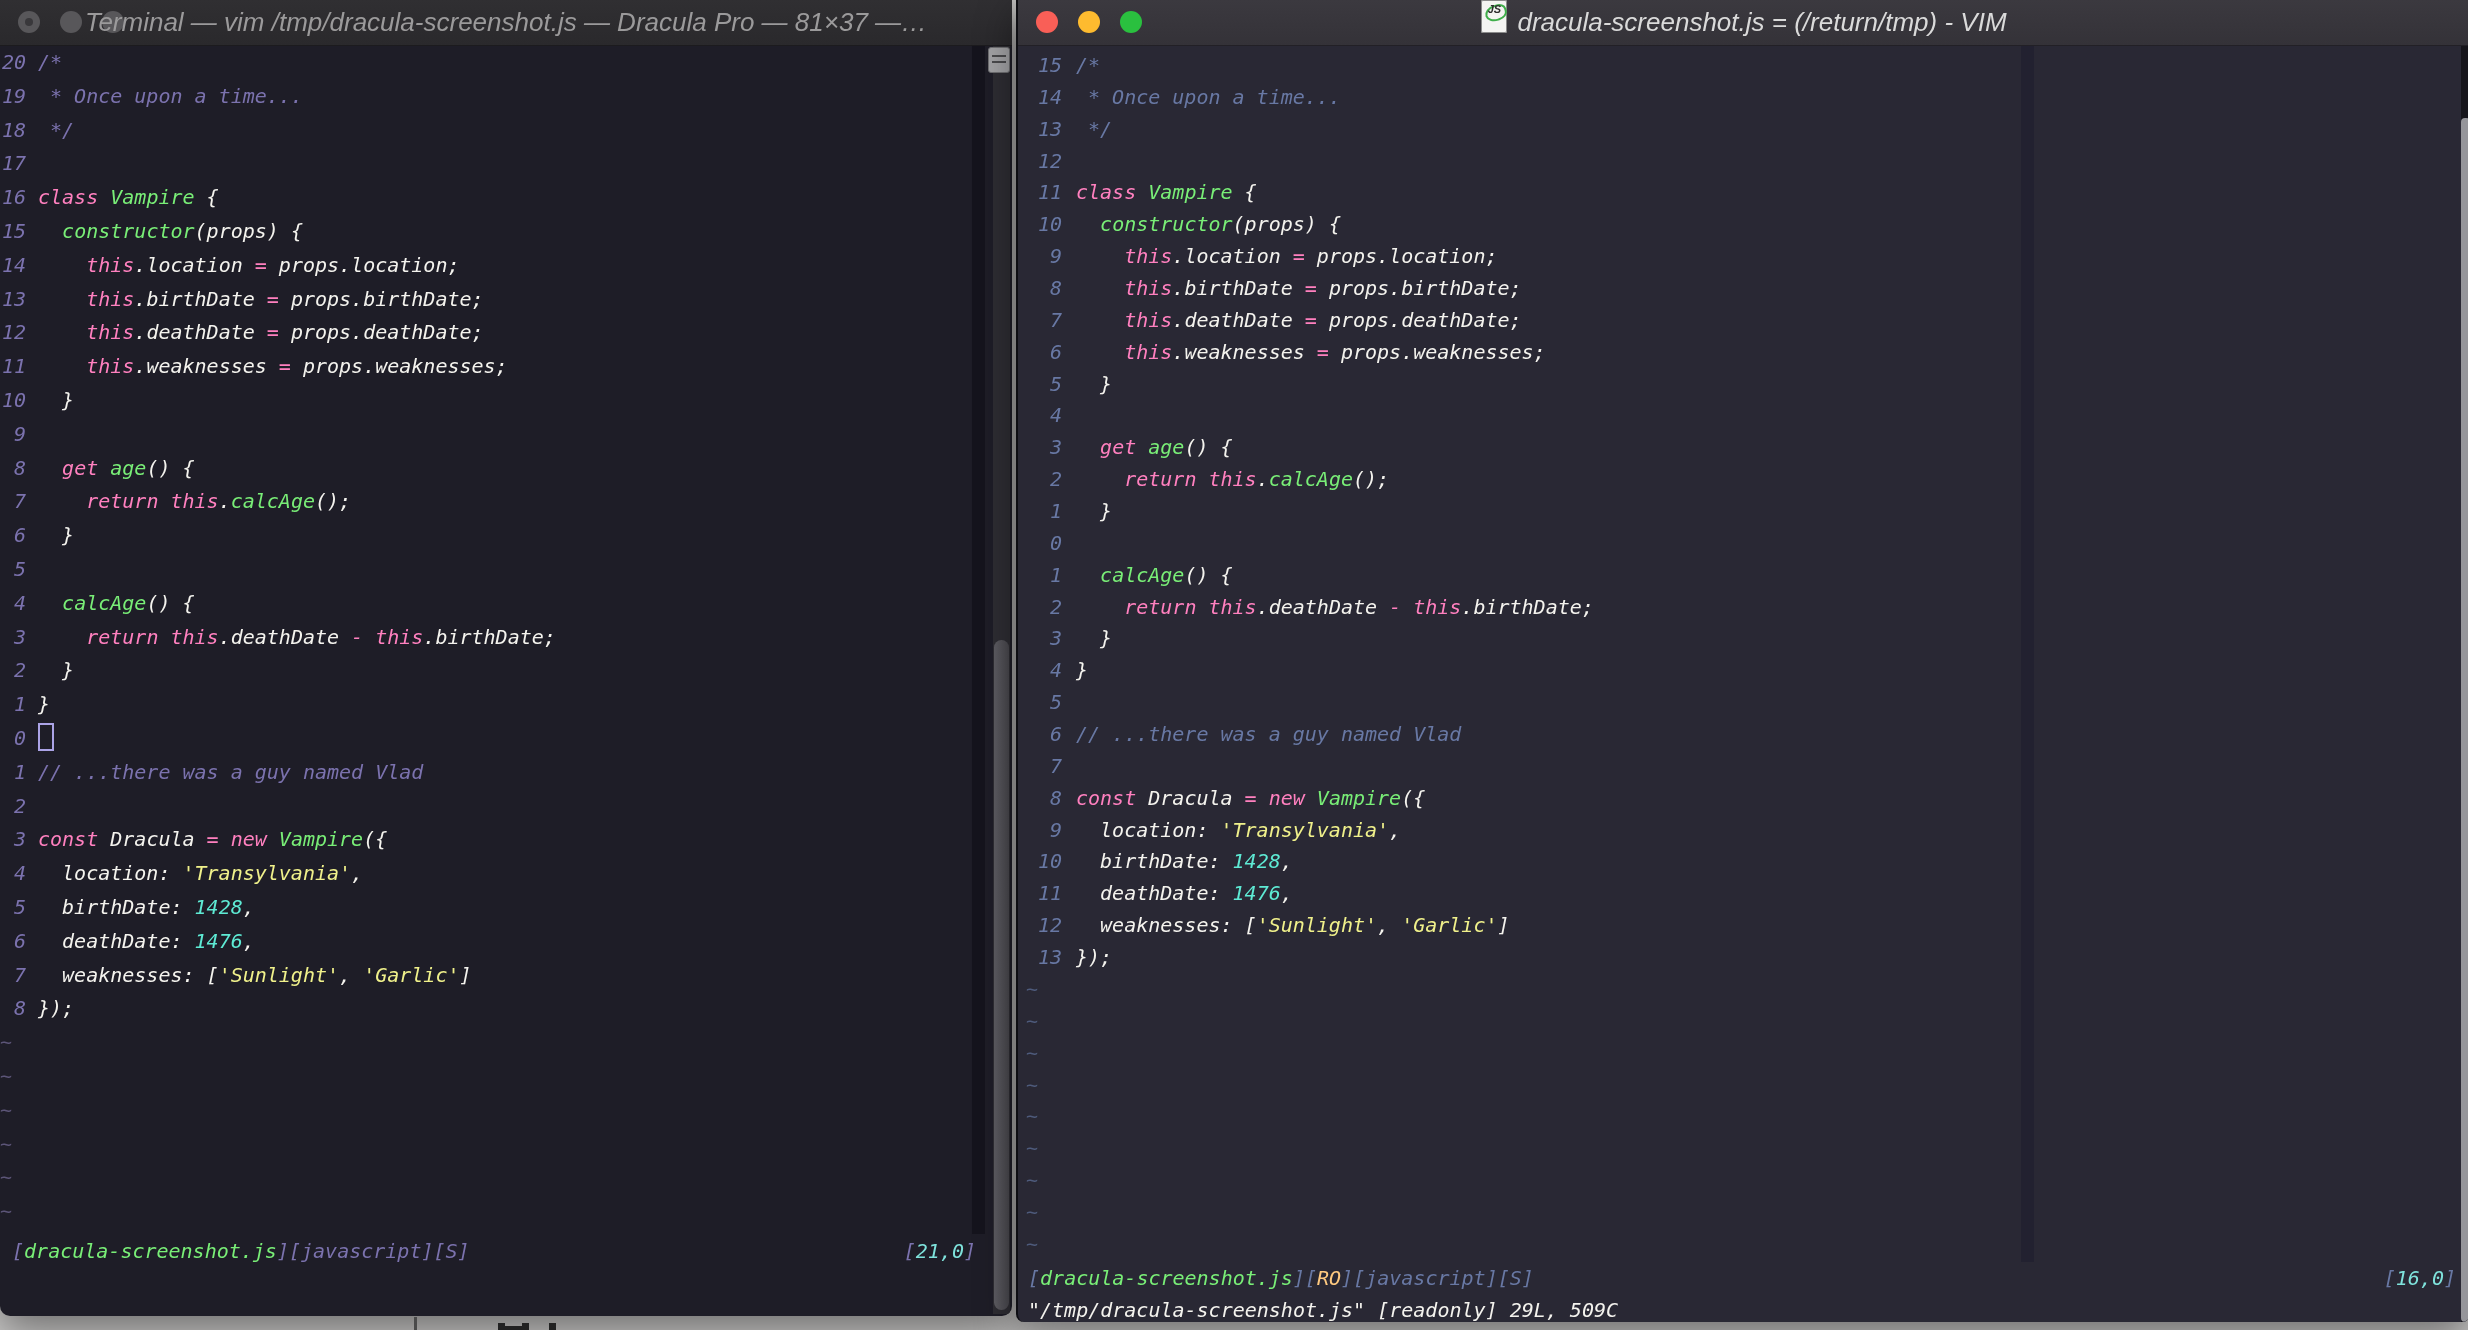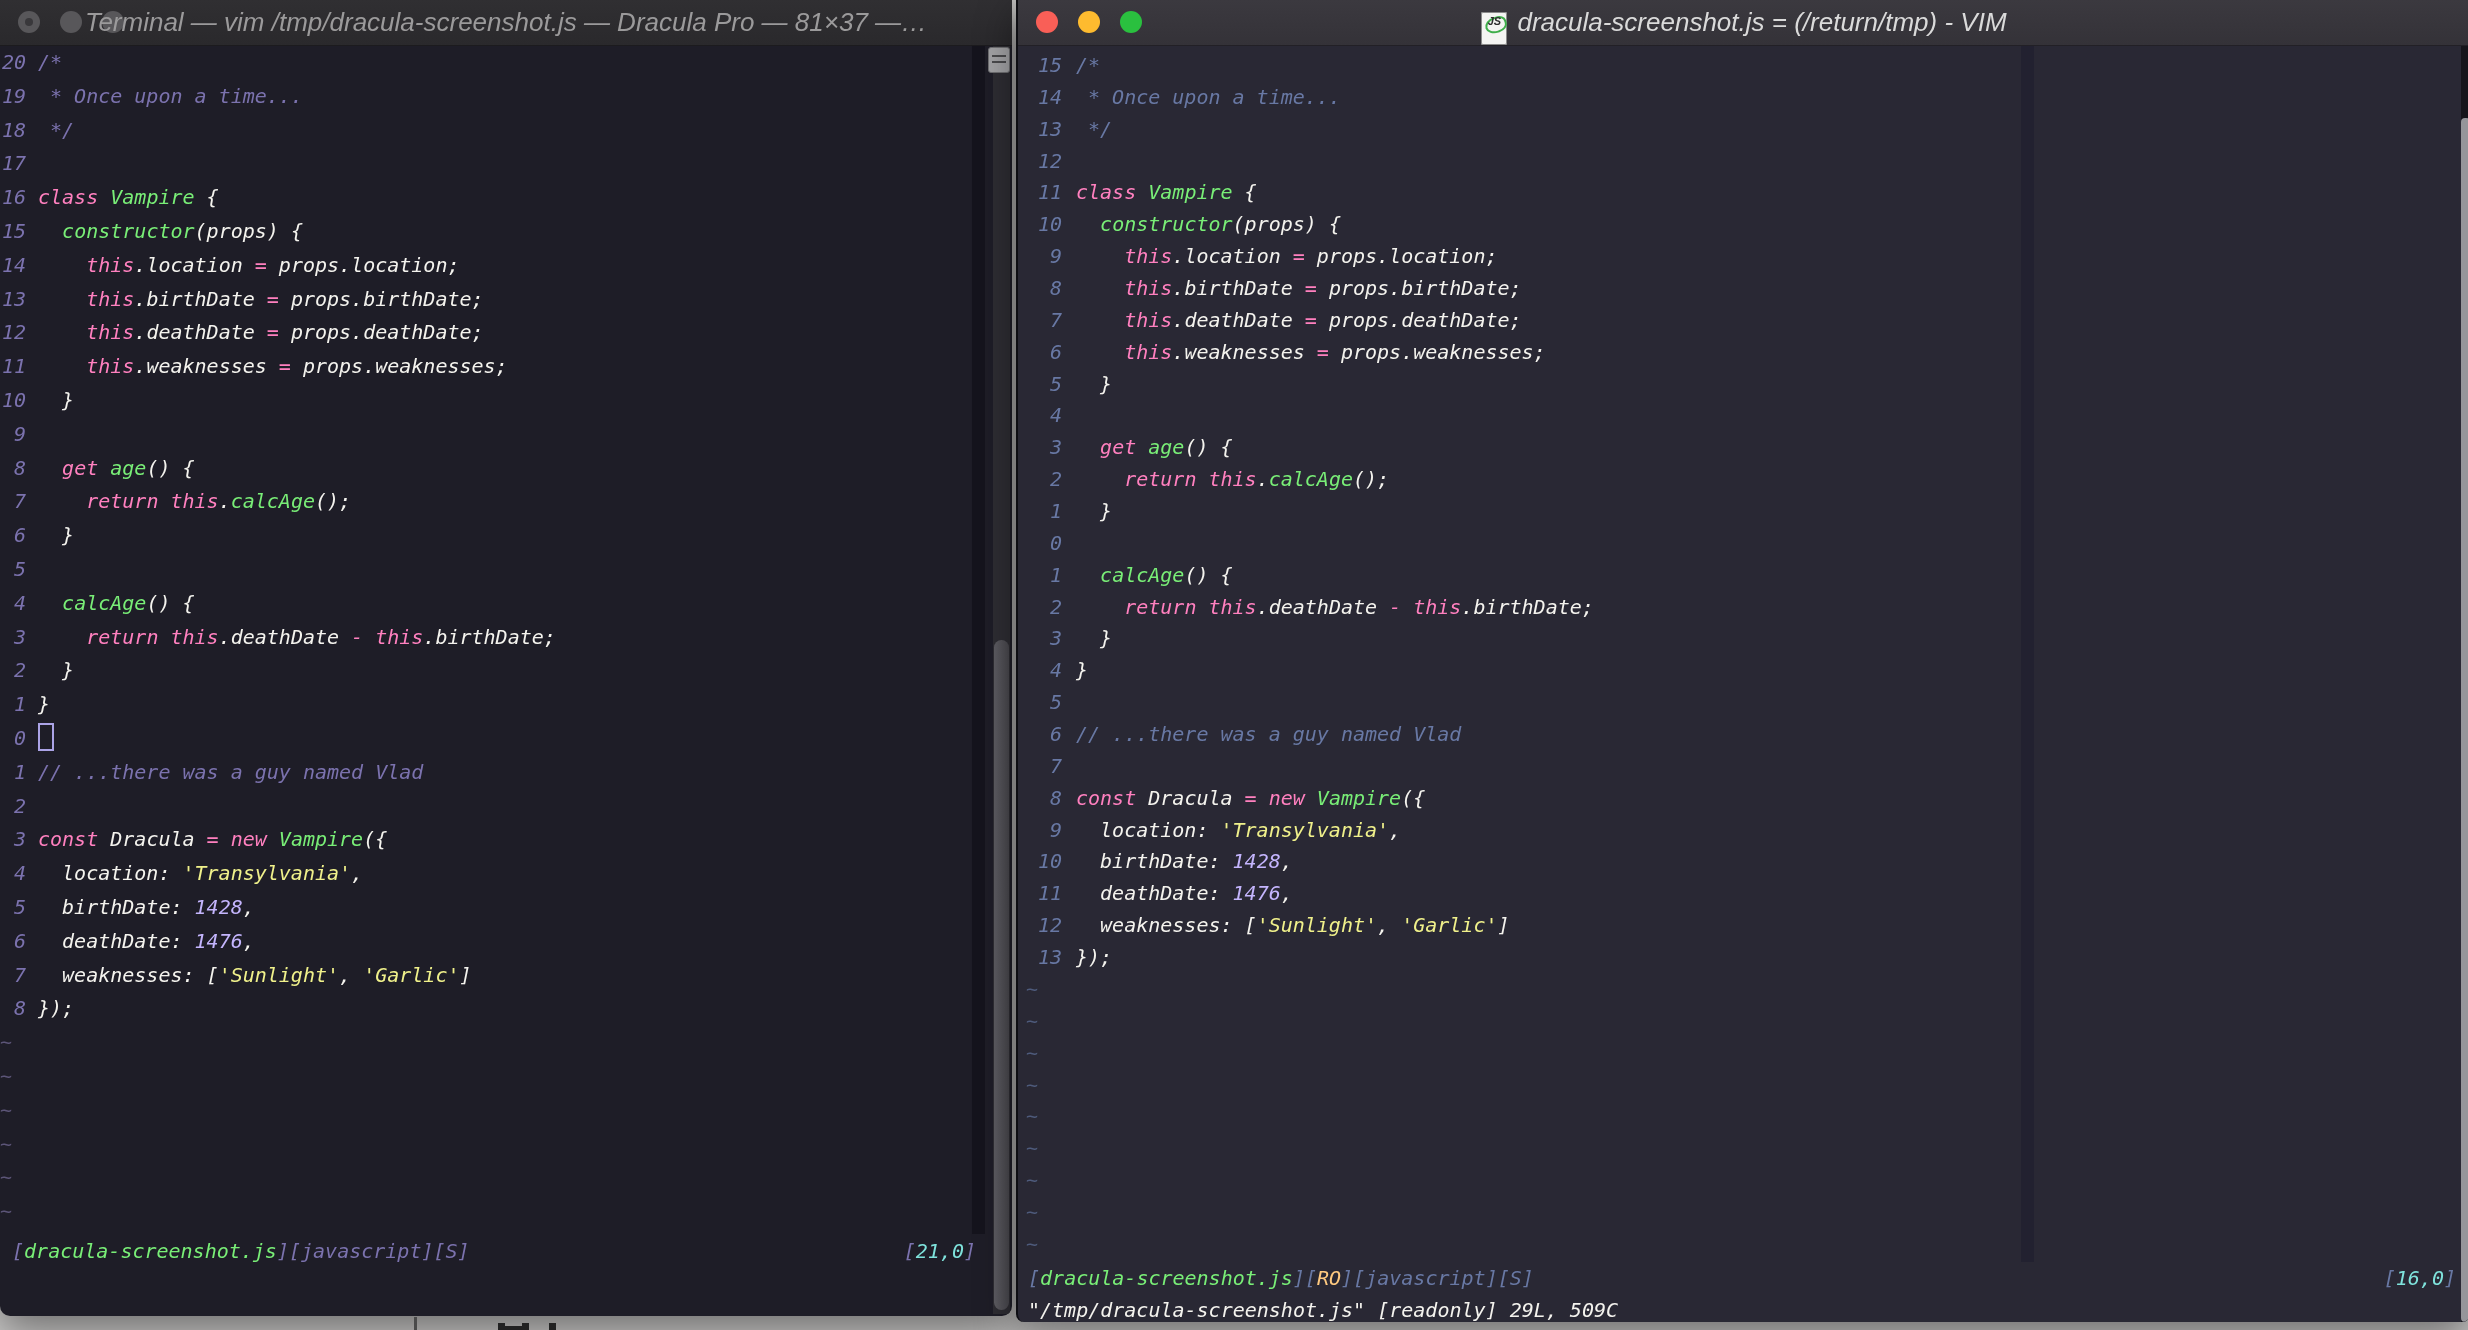--- a/index.html
+++ b/index.html
@@ -36,21 +36,21 @@
   .light.yellow{background:#febb2f;}
   .light.green{background:#2ac03f;}
   .doc-icon{
     display:inline-block;vertical-align:middle;width:26px;height:33px;background:#f4f4f2;
     border-radius:2px;margin-right:10px;position:relative;box-shadow:0 0 0 1px #8a8a8a inset;
   }
   .doc-icon .squiggle{position:absolute;left:4px;top:5px;width:18px;height:12px;
     border:2px solid #3fae4a;border-radius:50% 40% 45% 50%;transform:rotate(-18deg);}
   .doc-icon .js{position:absolute;left:0;right:0;bottom:1px;text-align:center;
     font-family:"Liberation Sans",sans-serif;font-size:11px;font-weight:bold;color:#2d2d2d;}
-  .titlebar .title-inner{display:inline-flex;align-items:flex-end;height:45px;}
+  .titlebar .title-inner{display:inline-flex;align-items:flex-start;height:45px;}
   
   .colorcolumn{position:absolute;width:13px;}
   #win-left .colorcolumn{left:972px;top:46px;height:1188px;background:#15141d;}
   #win-right .colorcolumn{left:1003px;top:46px;height:1216px;background:#222130;}
   .code{position:absolute;left:0;font-size:20px;}
   #left-code{top:46px;width:990px;}
   #right-code{top:50px;width:1436px;}
   .row{white-space:pre;}
   #win-left .row{height:33.8px;line-height:33.8px;padding-left:0;}
   #win-right .row{height:31.86px;line-height:31.86px;padding-left:8px;}
@@ -58,21 +58,21 @@
   #win-left .lnum{width:26px;margin-right:12px;}
   #win-right .lnum{width:36px;margin-right:14px;}
   #win-left .lnum,#win-left .seg-c{color:#7b72ae;}
   #win-right .lnum,#win-right .seg-c{color:#6878a4;}
   #win-left .tilde{color:#5c5578;}
   #win-right .tilde{color:#4e5b7c;}
   .seg-f{color:#f4f3ee;}
   .seg-p{color:#ff80bf;}
   .seg-g{color:#79ee77;}
   .seg-y{color:#f0f18b;}
-  .seg-u{color:#c4b5fd;}
+  .seg-u{color:#5eead4;}
   .seg-t{color:#7fe3dc;}
   .seg-o{color:#ffca80;}
   .hollow-cursor{display:inline-block;width:12px;height:24px;border:2px solid #aba3e6;vertical-align:middle;margin-top:-4px;}
   .statusline{position:absolute;font-size:20px;white-space:pre;}
   #left-status{left:0;top:1234px;width:1012px;height:34px;line-height:34px;padding-left:12px;box-sizing:border-box;}
   #left-status .right{position:absolute;right:36px;top:0;}
   #right-status{left:0;top:1262px;width:1452px;height:32px;line-height:32px;padding-left:10px;box-sizing:border-box;}
   #right-status .right{position:absolute;right:14px;top:0;}
   #right-cmdline{left:0;top:1294px;width:1452px;height:32px;line-height:32px;padding-left:10px;box-sizing:border-box;}
   

